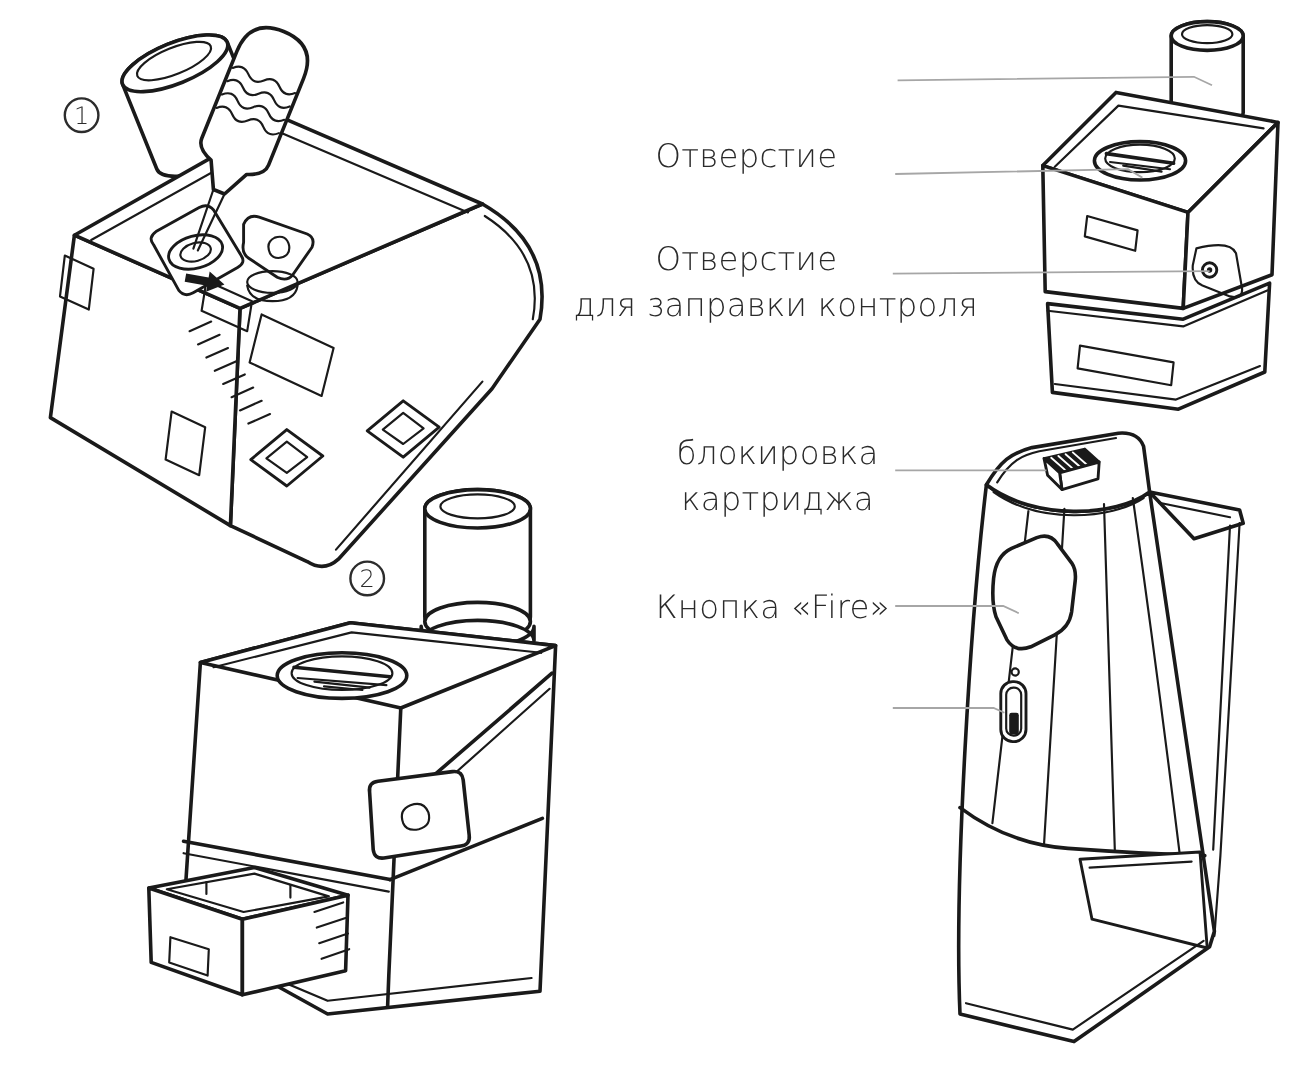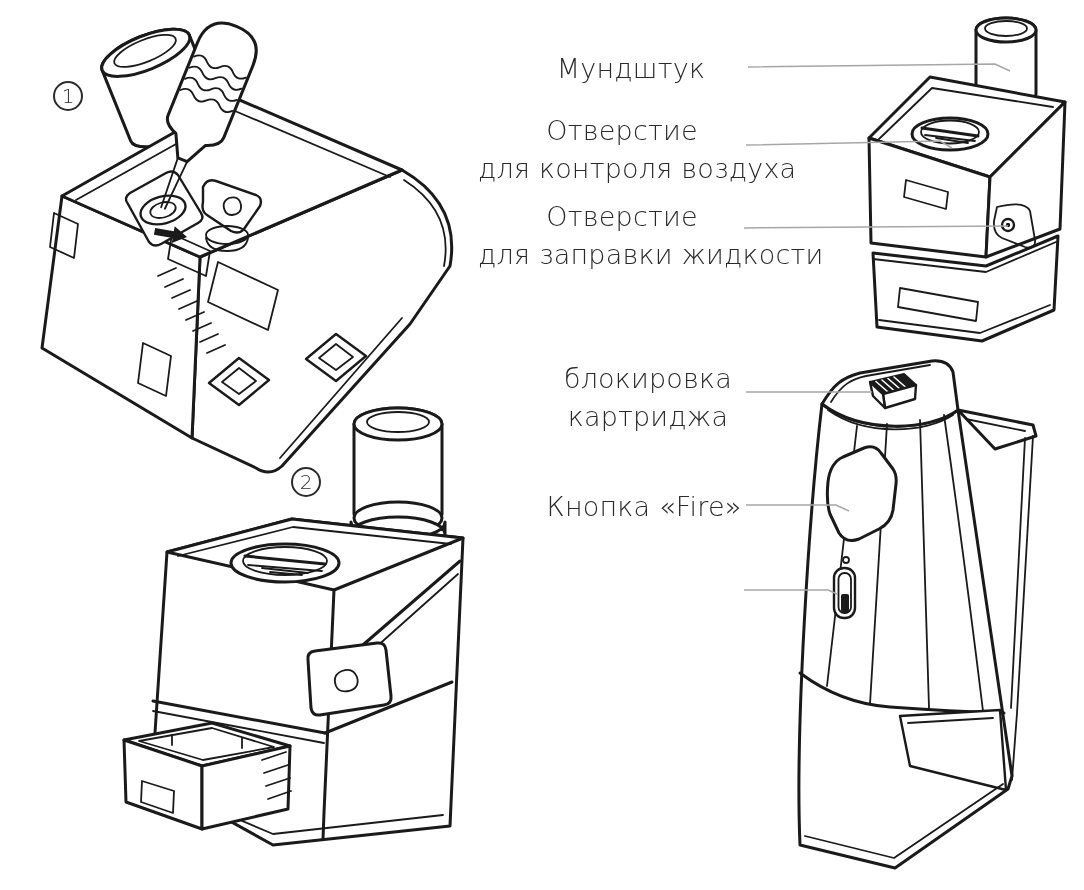--- a/index.html
+++ b/index.html
@@ -228,30 +228,26 @@
     <polyline points="746,145 940,141 952,148"></polyline>
     <polyline points="744,228 1008,226"></polyline>
     <polyline points="746,392 872,392"></polyline>
     <polyline points="746,505 836,505 849,511"></polyline>
     <polyline points="744,590 828,590 837,594"></polyline>
   </svg>
 
   <div class="step-badge" style="left:53px;top:81px;">1</div>
   <div class="step-badge" style="left:291px;top:467px;">2</div>
 
-  <div class="label" style="left:520px;top:50px;width:222px;">
-    <span>Мундштук</span>
-  </div>
   <div class="label" style="left:478px;top:112px;width:288px;">
     <span>Отверстие</span>
-    <span>для контроля воздуха</span>
   </div>
   <div class="label" style="left:478px;top:198px;width:288px;">
     <span>Отверстие</span>
-    <span>для заправки жидкости</span>
+    <span>для заправки контроля</span>
   </div>
   <div class="label" style="left:538px;top:488px;width:212px;">
     <span>Кнопка «Fire»</span>
   </div>
   <div class="label" style="left:550px;top:360px;width:196px;">
     <span>блокировка</span>
     <span>картриджа</span>
   </div>
 
 </div>

